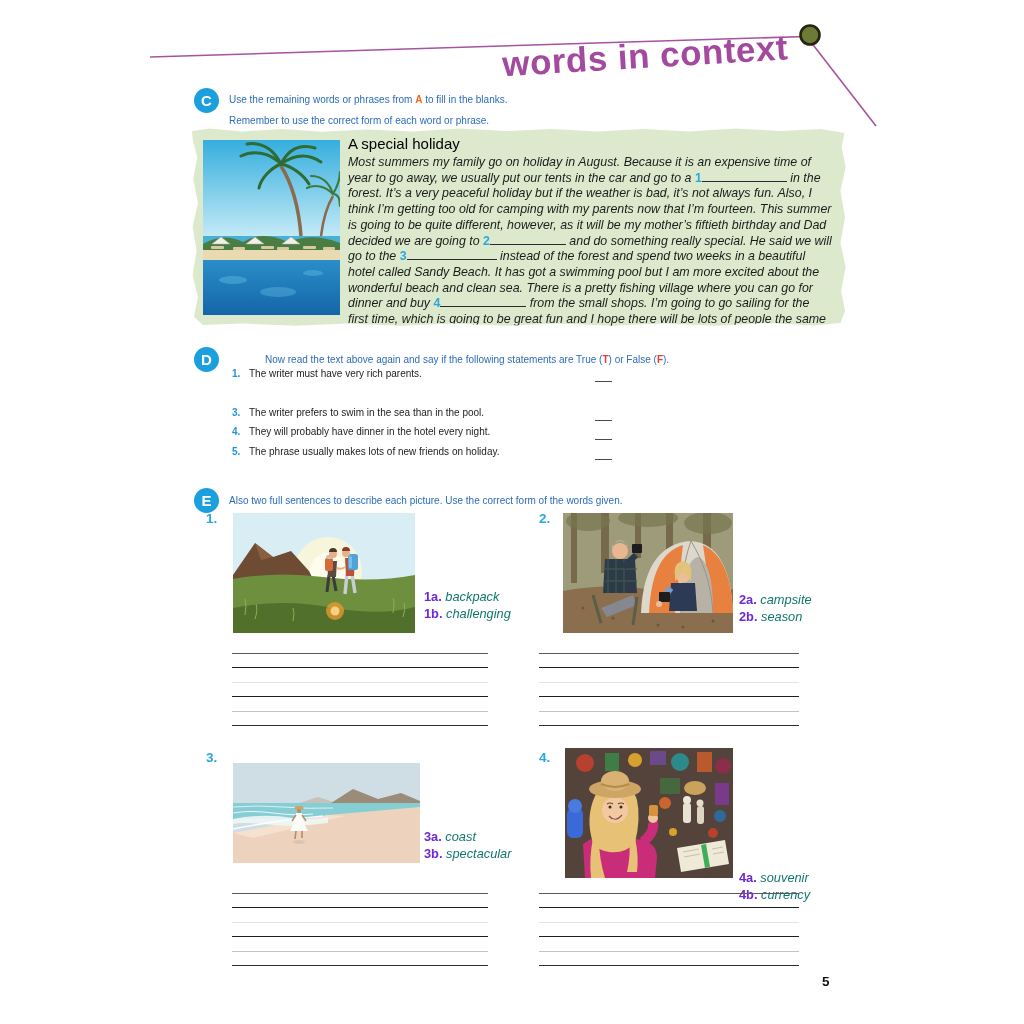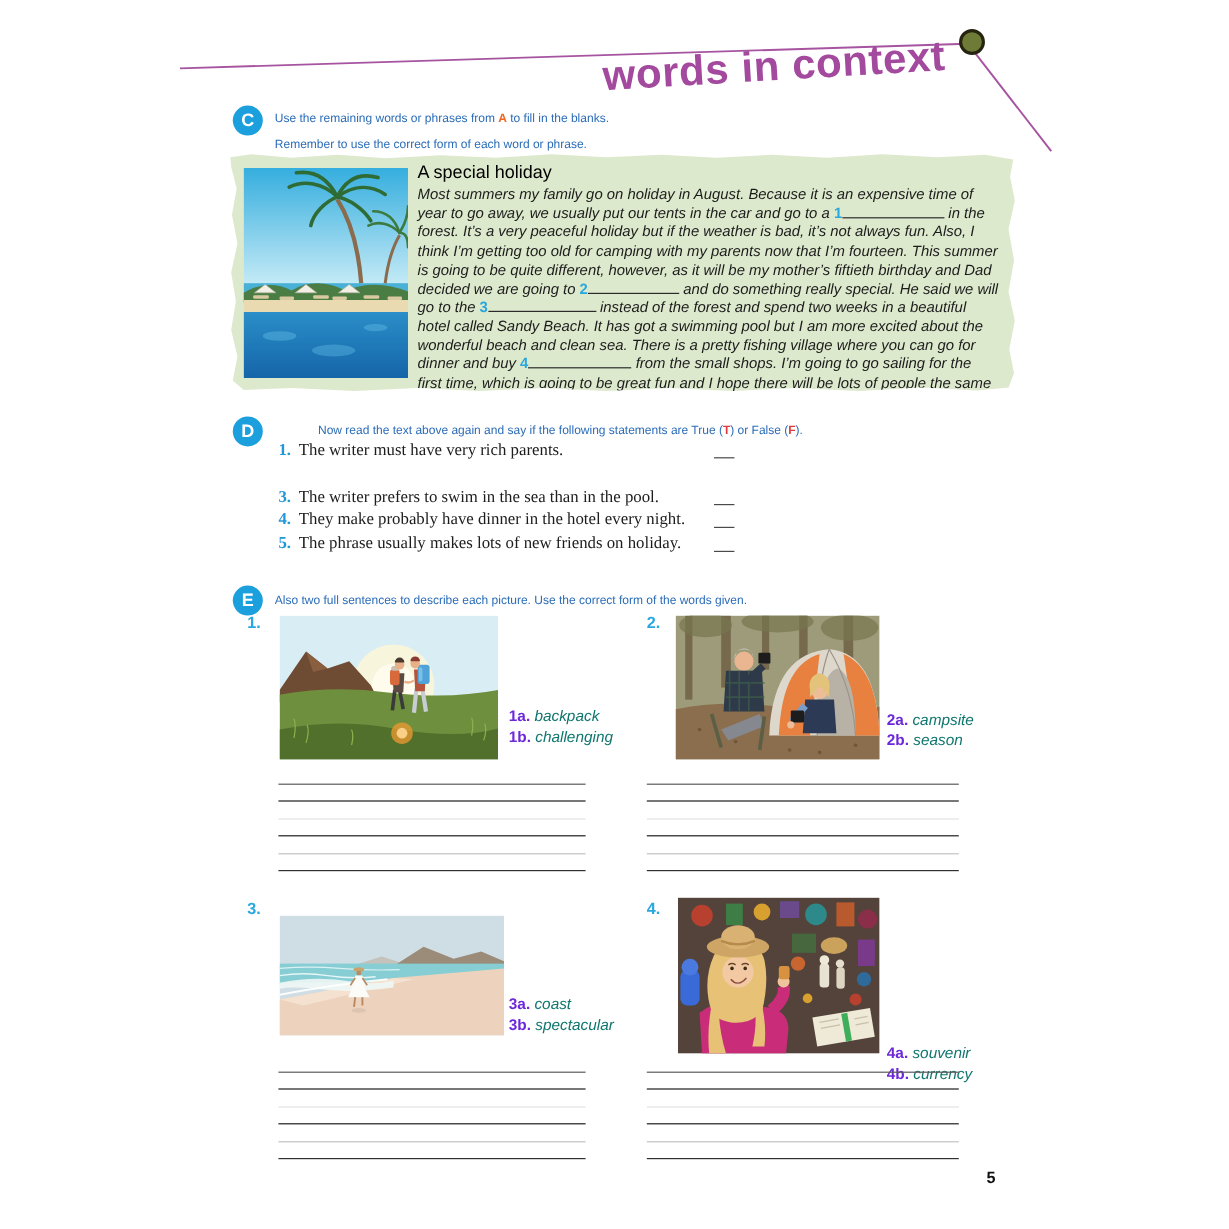--- a/index.html
+++ b/index.html
@@ -22,21 +22,21 @@
        88% 98%,80% 99.4%,72% 98.2%,64% 99.4%,56% 98.2%,48% 99.4%,40% 98.2%,32% 99.4%,
        24% 98.2%,16% 99.4%,8% 98.2%,2% 99%,0.6% 95%,1.2% 85%,0.4% 74%,1% 62%,0.4% 50%,
        1.2% 38%,0.5% 26%,1.1% 15%,0.4% 6%);}
   .resort{position:absolute;left:13px;top:13px;}
   .passage{position:absolute;left:158px;top:8px;width:484px;}
   .passage-title{text-align:left;color:#000000;font-weight:normal;font-size:15px;}
   .passage-text{margin:3px 0 0;font-size:12.4px;line-height:15.7px;font-style:italic;color:#1b1b1b;}
   .bnum{font-style:normal;font-weight:bold;color:#29a8df;}
   .bline{display:inline-block;border-bottom:1.2px solid #2b2b2b;height:10px;}
   .b85{width:85px}.b76{width:76px}.b90{width:90px}.b86{width:86px}
-  .stmt{position:absolute;left:232px;width:400px;font-size:14px;color:#1c1c1c;font-family:Liberation Serif, serif;}
+  .stmt{position:absolute;left:232px;width:400px;font-size:10px;color:#1c1c1c;}
   .snum{color:#2196d8;font-weight:bold;display:inline-block;width:17px;}
   .sblank{position:absolute;left:363px;top:13px;width:17px;border-bottom:1.6px solid #4a4a4a;}
   .enum{position:absolute;color:#29a8df;font-weight:bold;font-size:13.5px;}
   .photo{position:absolute;display:block;}
   .wordlist{position:absolute;font-size:12.8px;line-height:16.5px;white-space:nowrap;}
   .wlabel{color:#6d28d9;font-weight:bold;}
   .wword{font-style:italic;color:#0f766e;}
   .lines{position:absolute;}
   .lines div{height:0;border-top-style:solid;border-top-width:1.3px;margin-bottom:13.4px;}
   .lines div:nth-child(1){border-top-color:#5a5a5a;}
@@ -125,21 +125,21 @@
   <div class="badge" style="left:194px;top:347px;">D</div>
   <div class="instr" style="left:245px;top:349px;margin-left:20px;"><span>Now read the text above again and say if the following statements are True (</span><span class="tf">T</span><span>) or False (</span><span class="tf">F</span><span>).</span></div>
 
   <div class="stmt" style="top:368px;">
     <span class="snum">1.</span><span>The writer must have very rich parents.</span><span class="sblank"></span>
   </div>
   <div class="stmt" style="top:407px;">
     <span class="snum">3.</span><span>The writer prefers to swim in the sea than in the pool.</span><span class="sblank"></span>
   </div>
   <div class="stmt" style="top:426px;">
-    <span class="snum">4.</span><span>They make probably have dinner in the hotel every night.</span><span class="sblank"></span>
+    <span class="snum">4.</span><span>They will probably have dinner in the hotel every night.</span><span class="sblank"></span>
   </div>
   <div class="stmt" style="top:446px;">
     <span class="snum">5.</span><span>The phrase usually makes lots of new friends on holiday.</span><span class="sblank"></span>
   </div>
 
   <div class="badge" style="left:194px;top:488px;">E</div>
   <div class="instr" style="left:229px;top:490px;">Also two full sentences to describe each picture. Use the correct form of the words given.</div>
 
   <span class="enum" style="left:206px;top:511px;">1.</span>
   <svg class="photo" style="left:233px;top:513px;" width="182" height="120" viewBox="0 0 182 120" role="img">

